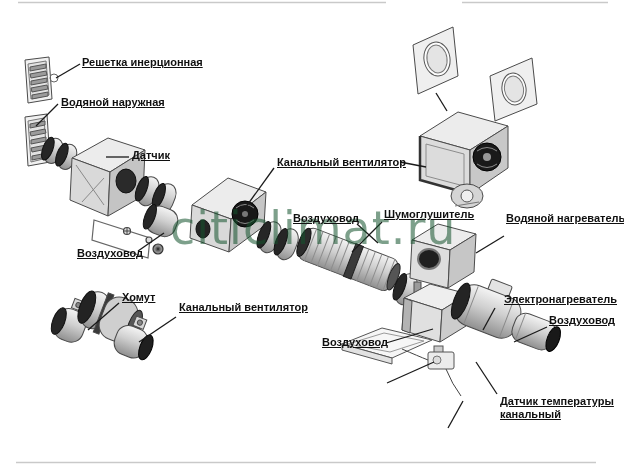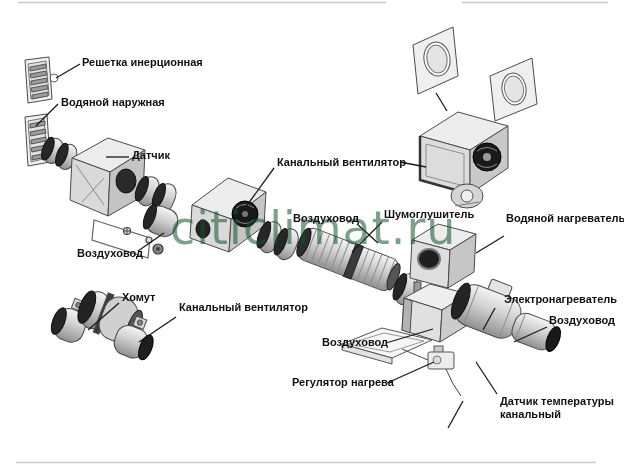--- a/index.html
+++ b/index.html
@@ -3,21 +3,21 @@
 <meta charset="utf-8">
 <style>
   html,body{margin:0;padding:0;background:#888;}
   .canvas{
     position:relative;width:624px;height:465px;background:#ffffff;
     overflow:hidden;font-family:"Liberation Sans",sans-serif;
   }
   .art{position:absolute;left:0;top:0;}
   .lbl{
     position:absolute;font:bold 11px/1.15 "Liberation Sans",sans-serif;
-    color:#101010;white-space:nowrap;letter-spacing:0;
+    color:#101010;white-space:nowrap;letter-spacing:0;text-decoration:underline;
   }
   .lbl.wrap{white-space:normal;max-width:122px;}
   .watermark{
     position:absolute;left:170px;top:201px;
     font-family:"DejaVu Sans",sans-serif;font-size:46px;font-weight:normal;
     color:#14532d;opacity:.55;letter-spacing:1px;pointer-events:none;
   }
 </style>
 </head>
 <body>
@@ -265,16 +265,15 @@
   <div class="lbl" style="left:277px;top:156px">Канальный вентилятор</div>
   <div class="lbl" style="left:293px;top:212px">Воздуховод</div>
   <div class="lbl" style="left:384px;top:208px">Шумоглушитель</div>
   <div class="lbl" style="left:506px;top:212px">Водяной нагреватель</div>
   <div class="lbl" style="left:77px;top:247px">Воздуховод</div>
   <div class="lbl" style="left:122px;top:291px">Хомут</div>
   <div class="lbl" style="left:179px;top:301px">Канальный вентилятор</div>
   <div class="lbl" style="left:504px;top:293px">Электронагреватель</div>
   <div class="lbl" style="left:549px;top:314px">Воздуховод</div>
   <div class="lbl" style="left:322px;top:336px">Воздуховод</div>
-  <div class="lbl" style="left:292px;top:376px">Регулятор нагрева</div>
   <div class="lbl wrap" style="left:500px;top:395px">Датчик температуры канальный</div>
 
 </div>
 
 </body></html>

